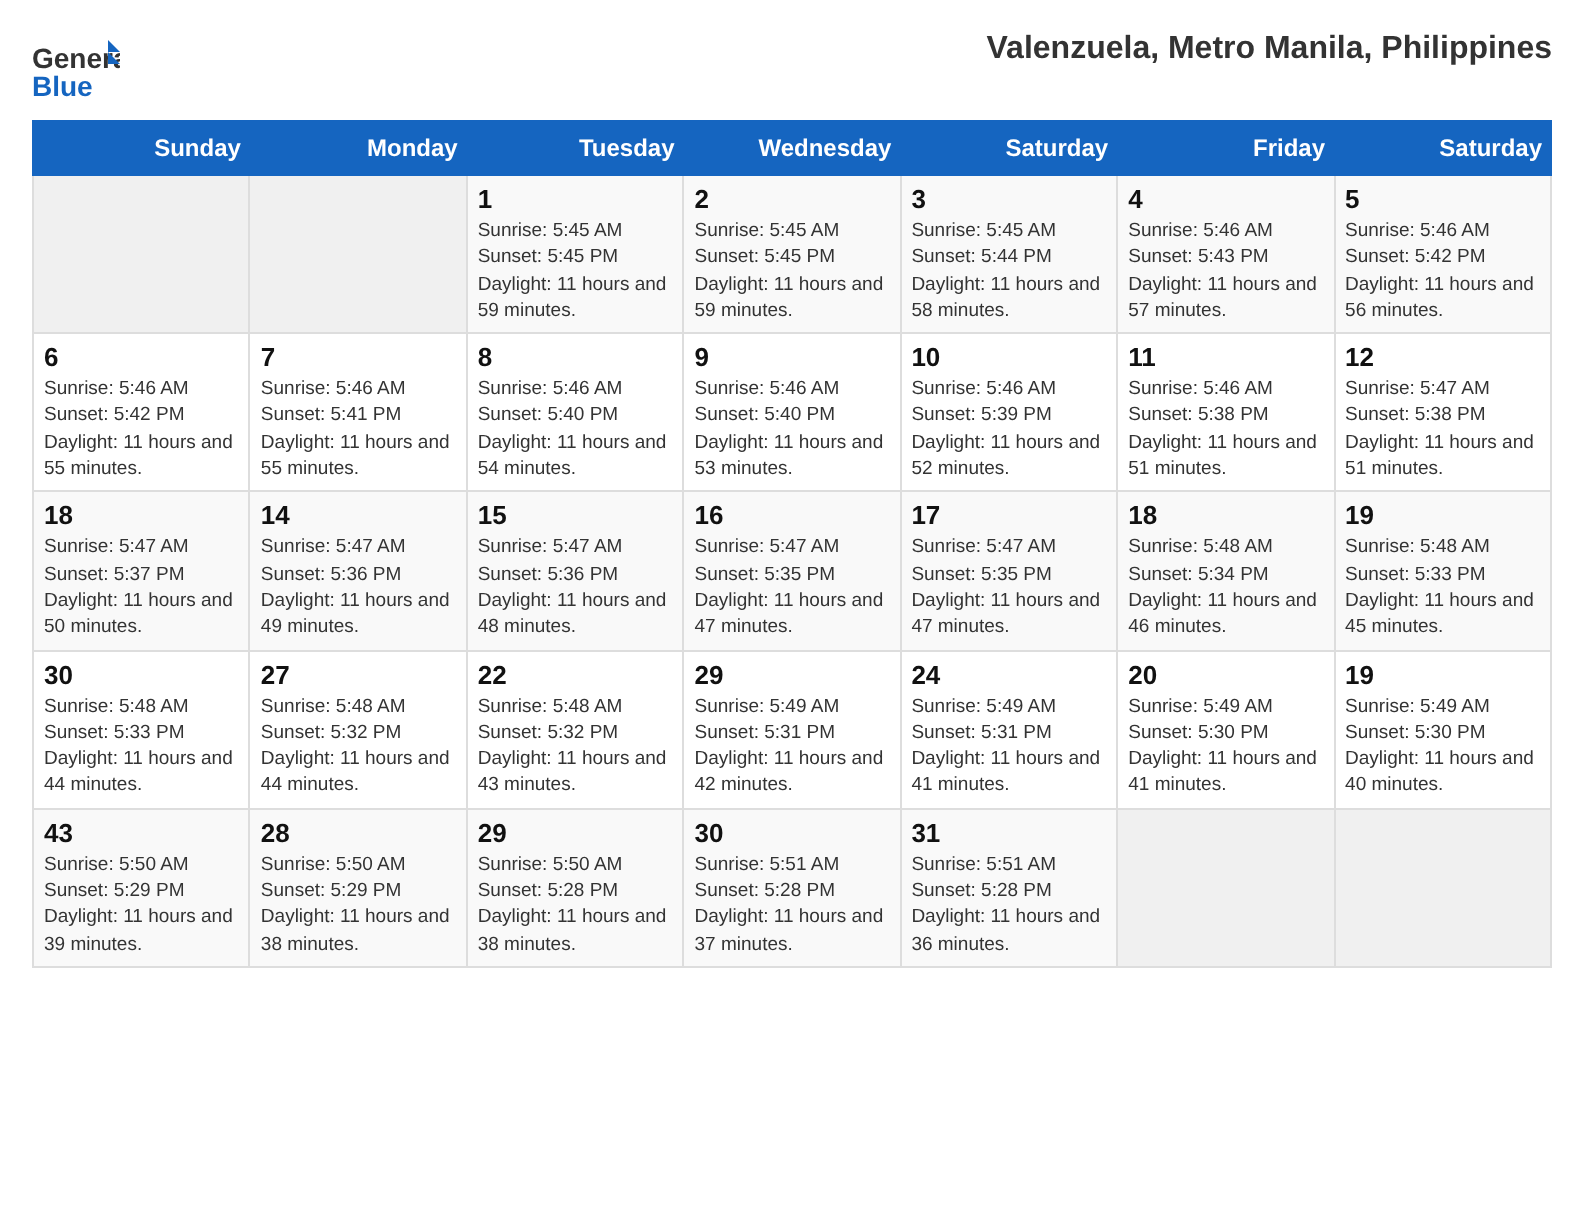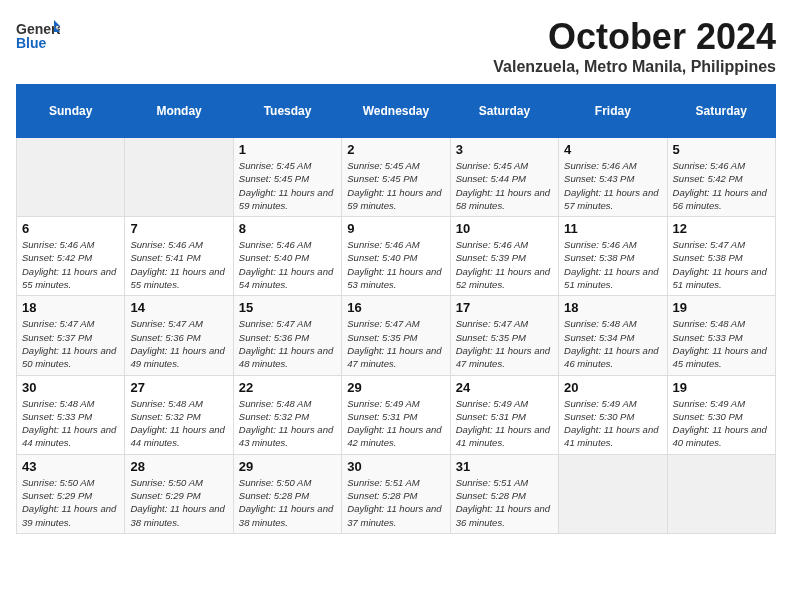--- a/index.html
+++ b/index.html
@@ -37,22 +37,22 @@
     .calendar {
       width: 100%;
       border-collapse: collapse;
       border: 1px solid #ccc;
     }
     .calendar th {
       background: #1565c0;
       color: #fff;
       font-size: 12px;
       font-weight: bold;
-      padding: 19px 4px;
-      text-align: center;
+      padding: 6px 4px;
+      text-align: right;
       border: 1px solid #1565c0;
     }
     .calendar td {
       vertical-align: top;
       padding: 4px 5px;
       font-size: 10px;
       color: #333;
       border: 1px solid #ddd;
       width: calc(100%/7);
       min-height: 80px;
@@ -68,21 +68,20 @@
       font-size: 13px;
       font-weight: bold;
       color: #111;
       display: block;
       margin-bottom: 2px;
     }
     .day-info {
       font-size: 9.5px;
       color: #333;
       line-height: 1.4;
-      font-style: italic;
     }
     .empty-cell {
       background: #f0f0f0 !important;
     }
   </style>
 </head>
 <body>
 
 <div class="header">
   <div class="logo">
@@ -91,21 +90,20 @@
         <svg width="44" height="36" viewBox="0 0 44 36">
           <text x="0" y="18" font-family="Arial" font-size="14" font-weight="bold" fill="#333">General</text>
           <text x="0" y="32" font-family="Arial" font-size="14" font-weight="bold" fill="#1565c0">Blue</text>
           <polygon points="38,4 44,10 38,10" fill="#1565c0"></polygon>
           <polygon points="38,10 44,16 38,16" fill="#1565c0"></polygon>
         </svg>
       </div>
     </div>
   </div>
   <div class="title-block">
-    <div class="month-title">October 2024</div>
     <div class="location-title">Valenzuela, Metro Manila, Philippines</div>
   </div>
 </div>
 
 <table class="calendar">
   <thead>
     <tr>
       <th>Sunday</th>
       <th>Monday</th>
       <th>Tuesday</th>

